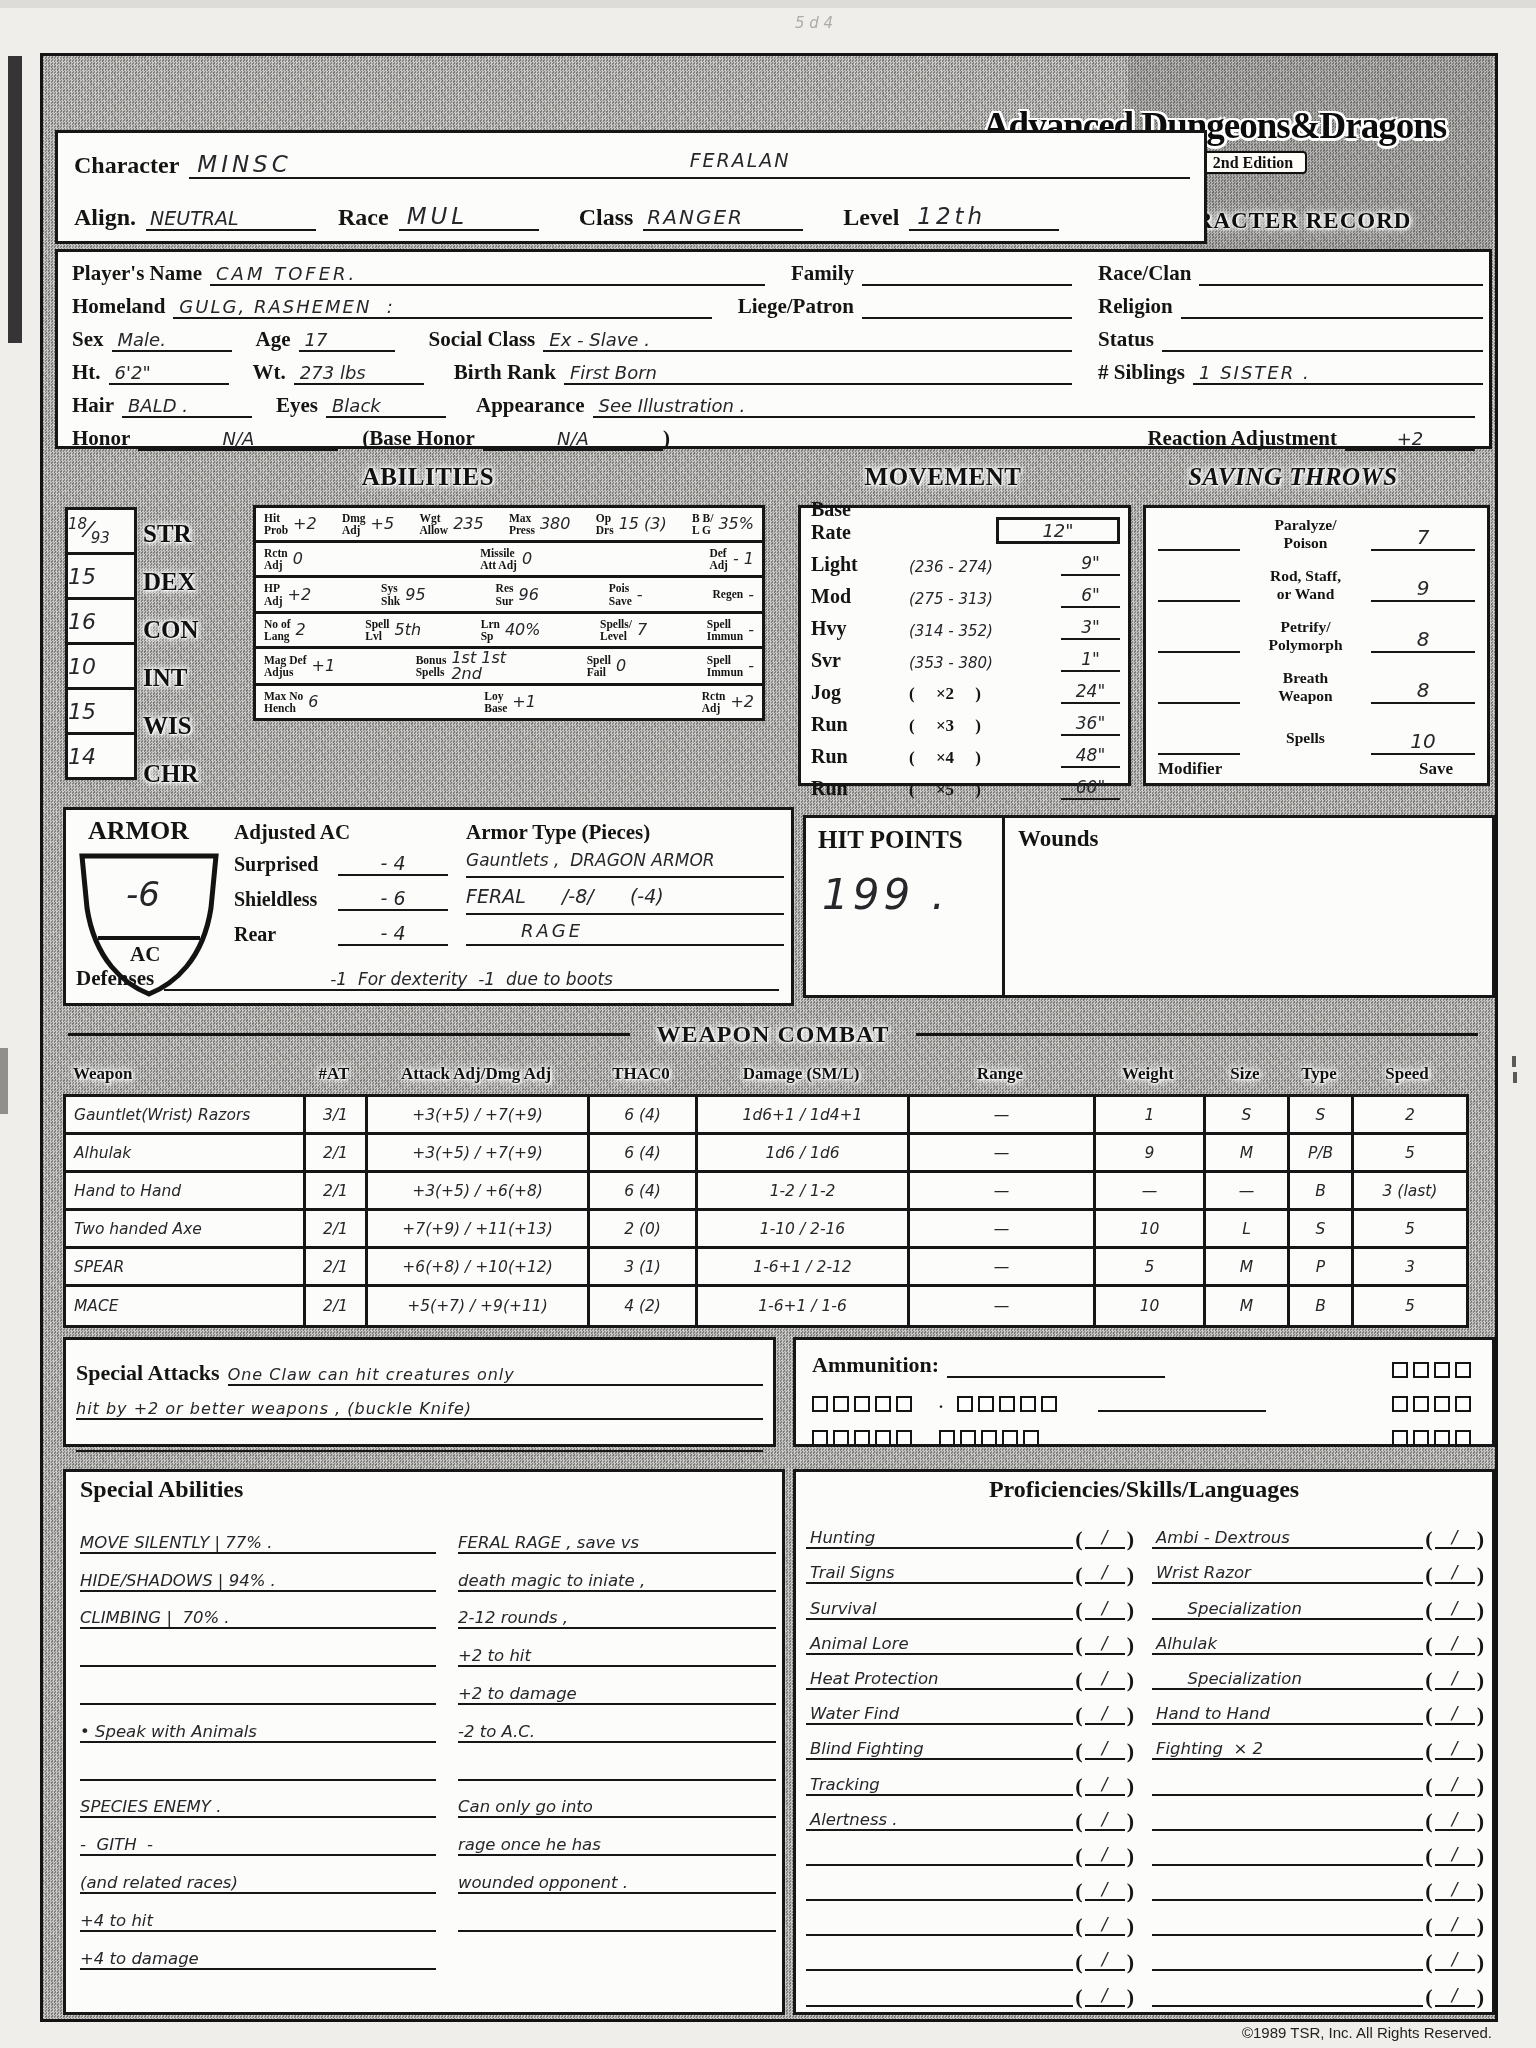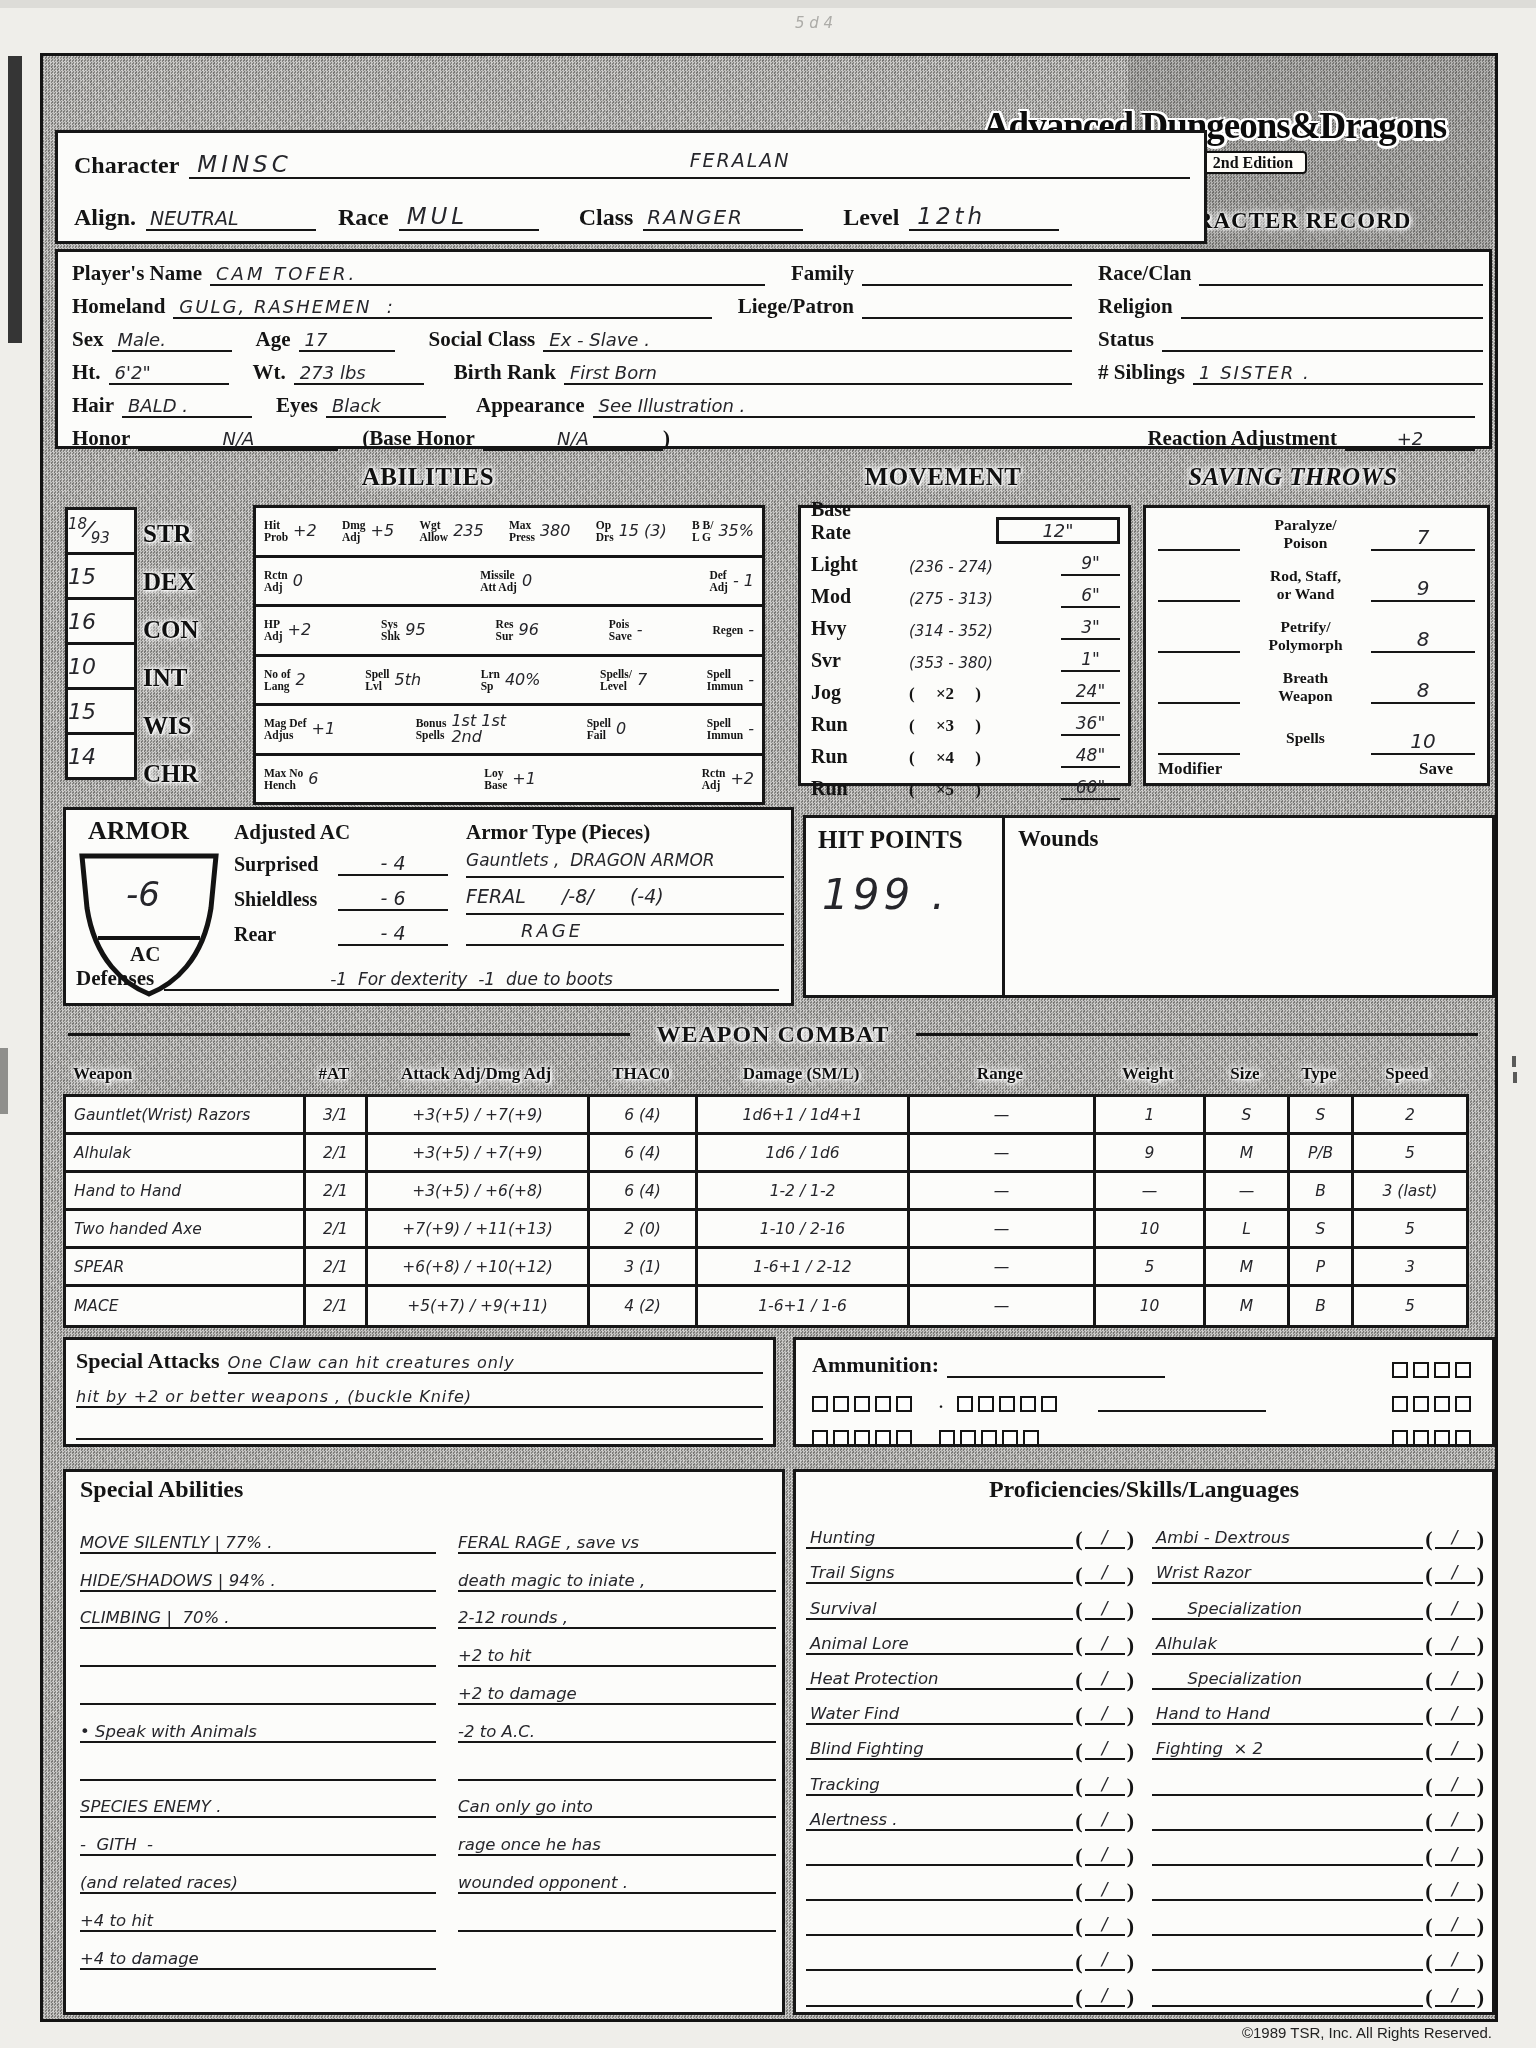--- a/index.html
+++ b/index.html
@@ -222,21 +222,21 @@
         </div>
       </div>
     <div class="abs" style="left:100px;top:454px;" id="score-labels">
         <div class="score-label halo">STR</div>
         <div class="score-label halo">DEX</div>
         <div class="score-label halo">CON</div>
         <div class="score-label halo">INT</div>
         <div class="score-label halo">WIS</div>
         <div class="score-label halo">CHR</div>
       </div>
-    <div class="wbox" style="left:210px;top:449px;width:512px;height:300px;display:flex;flex-direction:column;" id="abilTable">
+    <div class="wbox" style="left:210px;top:449px;width:512px;height:216px;display:flex;flex-direction:column;" id="abilTable">
         <div class="ab-row">
           <div class="ab-field">
             <span class="ab-lab">Hit
 Prob</span>
             <span class="hand ab-val">+2</span>
           </div>
           <div class="ab-field">
             <span class="ab-lab">Dmg
 Adj</span>
             <span class="hand ab-val">+5</span>
@@ -692,21 +692,21 @@
           <span class="hand">M</span>
         </div>
         <div class="wb-cell" style="border-bottom: none;">
           <span class="hand">B</span>
         </div>
         <div class="wb-cell" style="border-bottom: none;">
           <span class="hand">5</span>
         </div>
       </div>
 
-    <div class="wbox" style="left:20px;top:1281px;width:713px;height:110px;padding:2px 10px;">
+    <div class="wbox" style="left:20px;top:1281px;width:713px;height:110px;padding:14px 10px;">
       <div style="display:flex;align-items:flex-end;height:32px;">
         <span class="pr" style="font-size:22px;margin-right:8px;">Special Attacks</span>
         <span class="ul" style="flex:1;"><span class="hand" style="font-size:16px;letter-spacing:1px;">One Claw can hit creatures only</span></span>
       </div>
       <div class="ul" style="height:32px;display:flex;align-items:flex-end;">
           <span class="hand" style="font-size:16px;letter-spacing:1px;">hit by +2 or better weapons , (buckle Knife)</span>
         </div>
       <div class="ul" style="height:30px;"><span class="hand"></span></div>
     </div>
 

